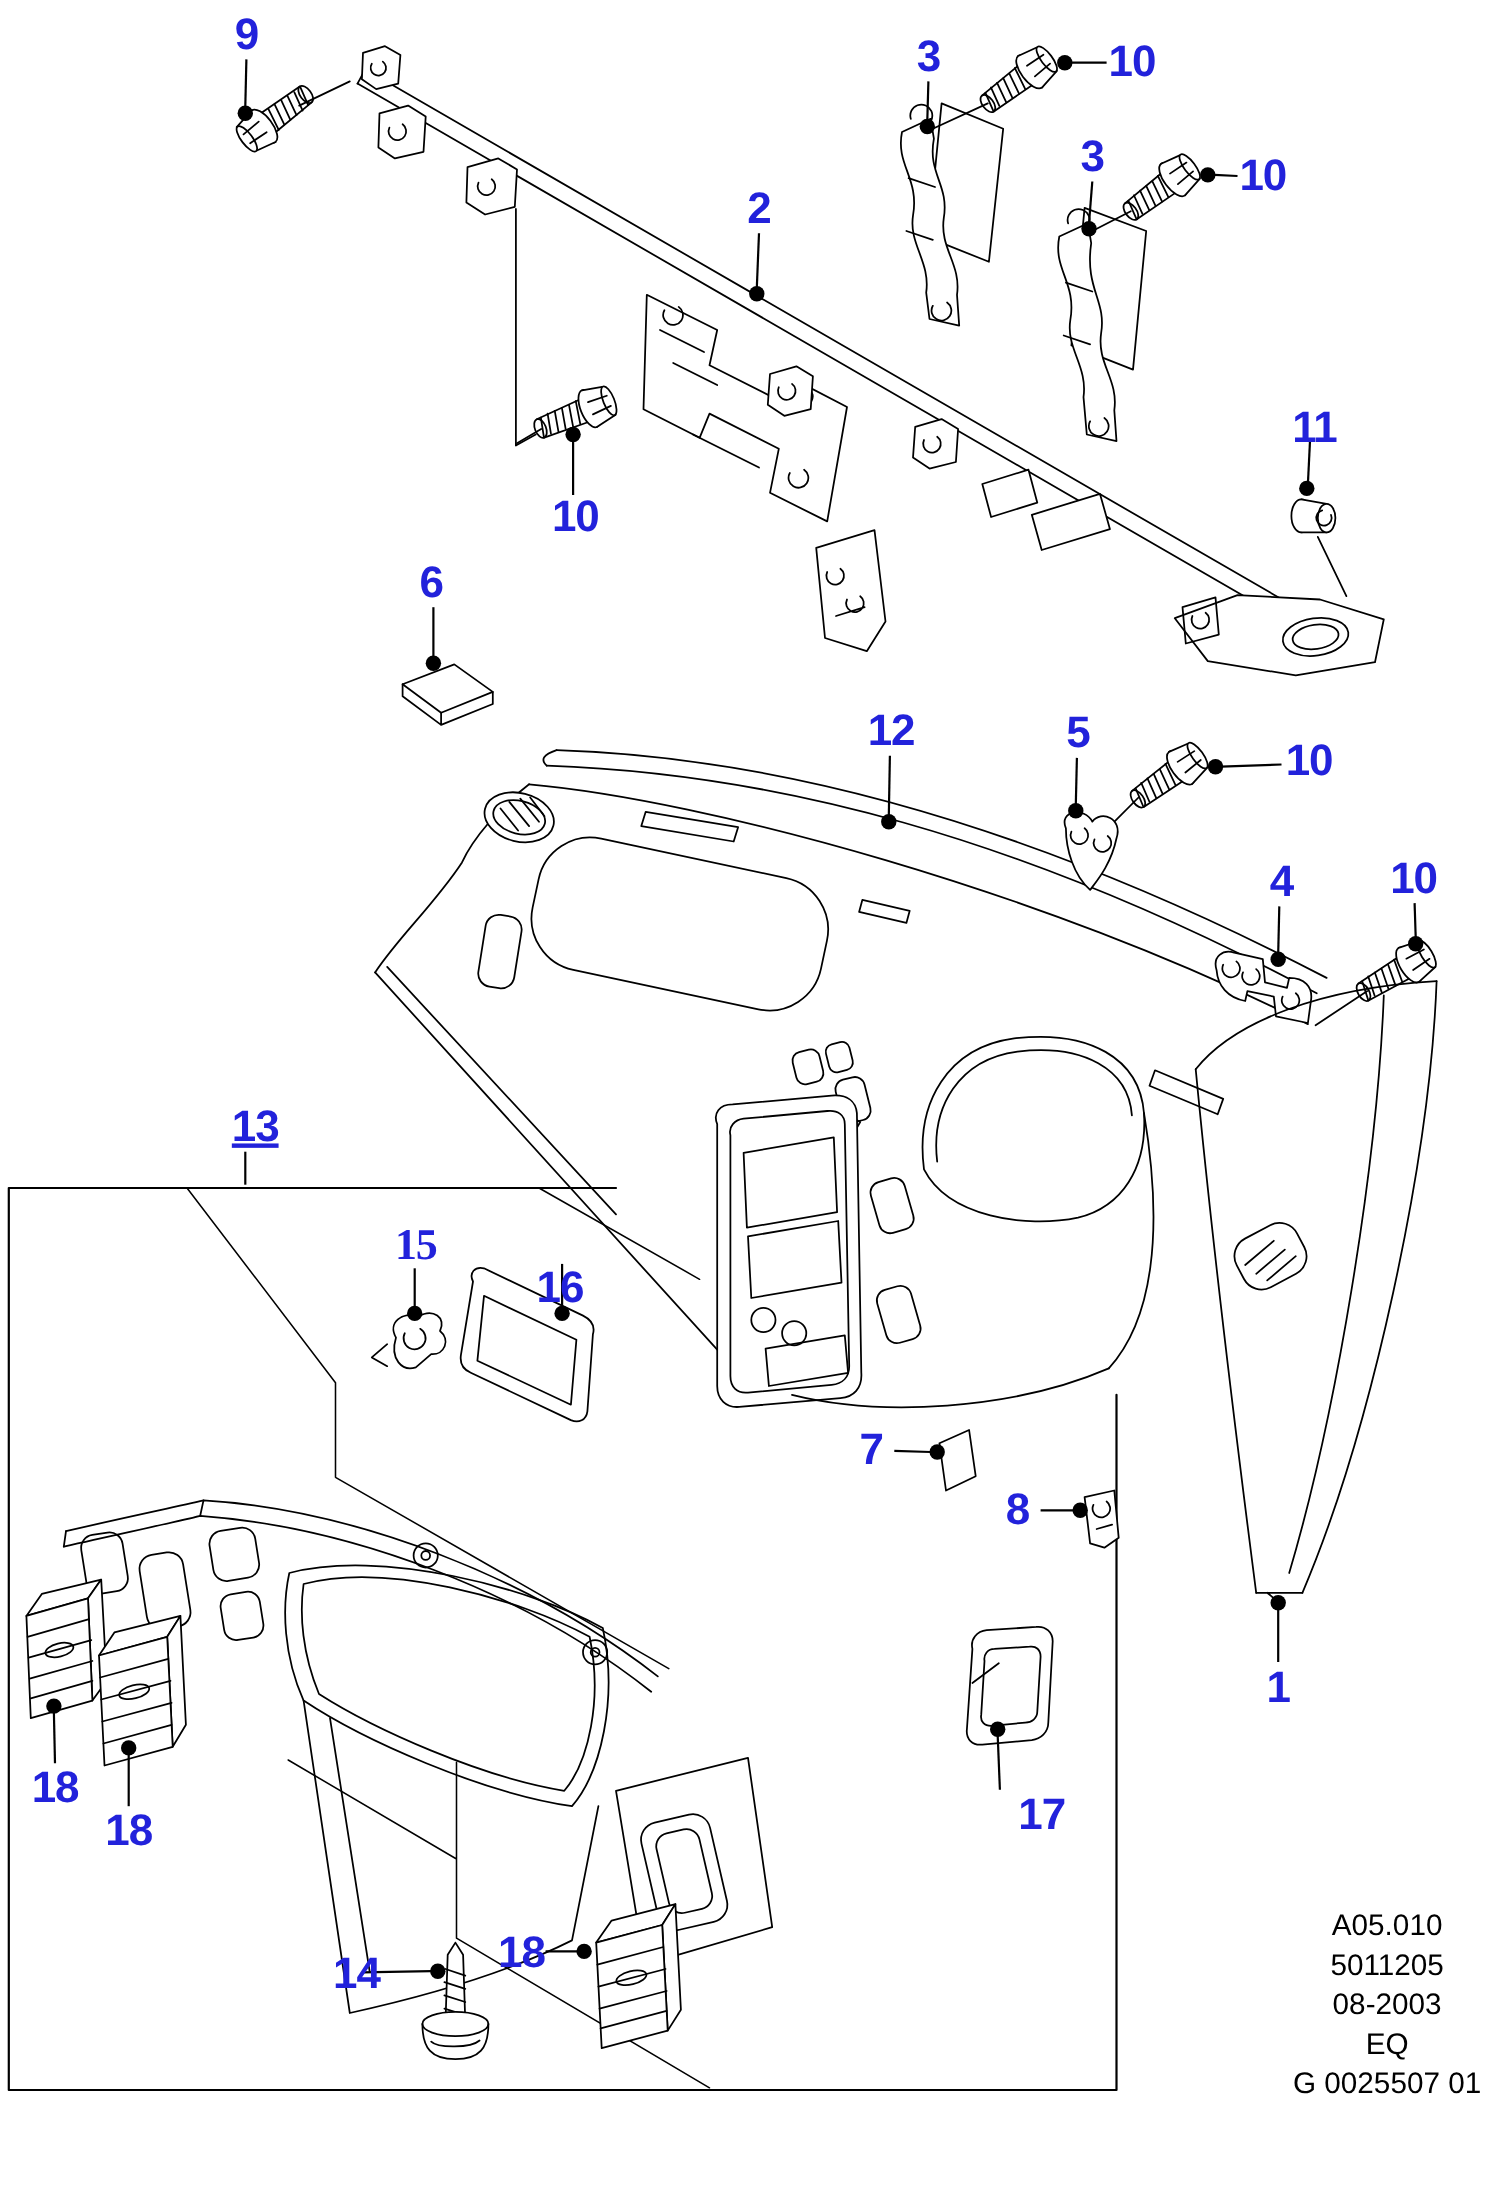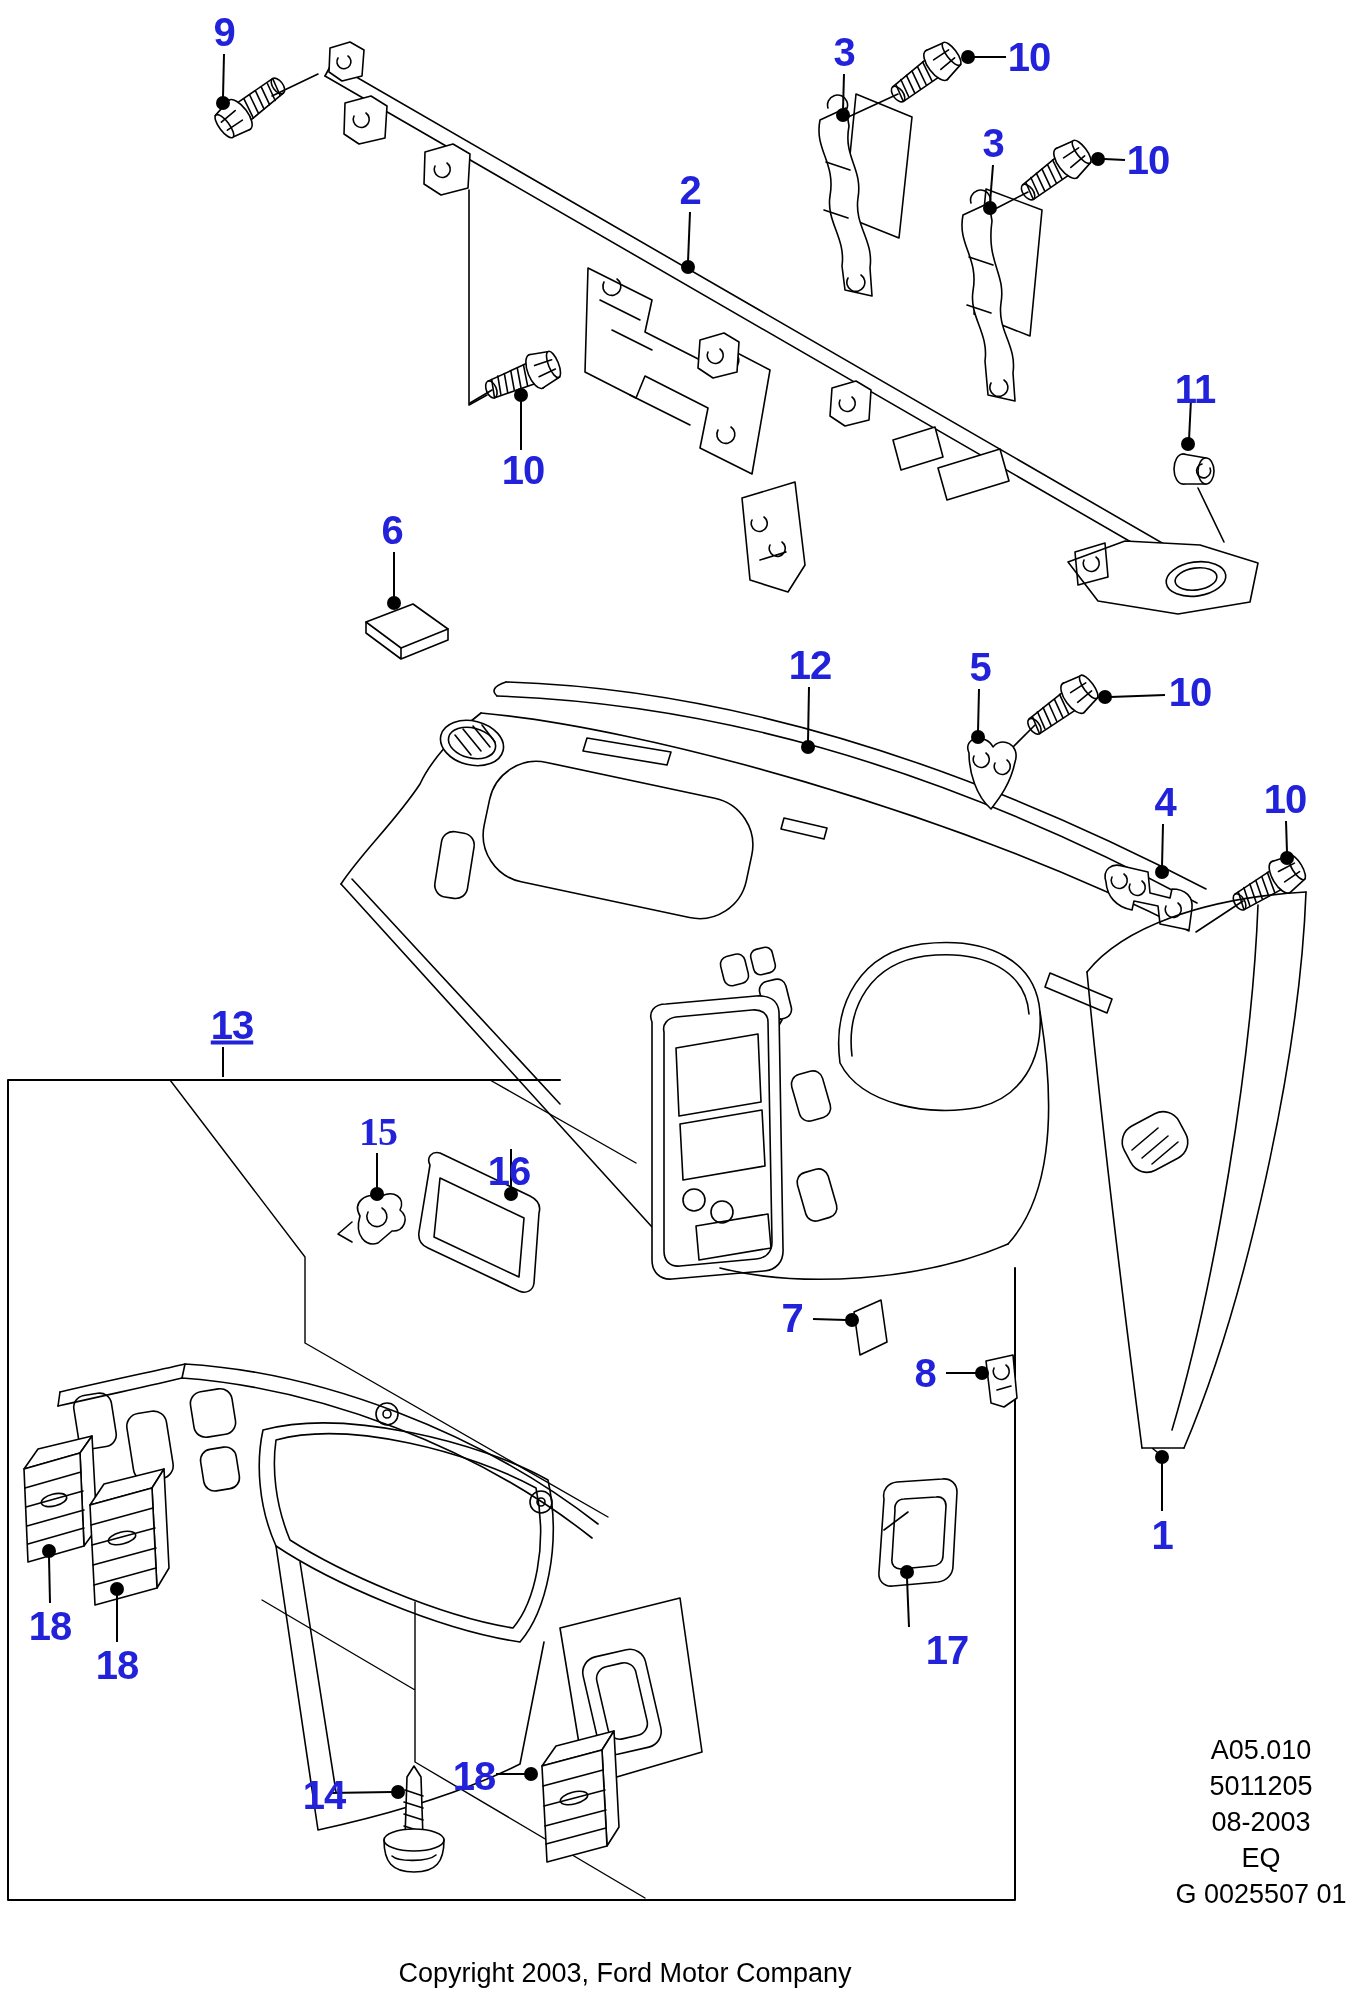--- a/index.html
+++ b/index.html
@@ -332,15 +332,14 @@
     </div>
 
   <div class="docinfo">
     <div>A05.010</div>
     <div>5011205</div>
     <div>08-2003</div>
     <div>EQ</div>
     <div>G 0025507 01</div>
   </div>
 
-  <div class="footer">Copyright 2003, Ford Motor Company</div>
 
 </div>
 
 </body></html>

